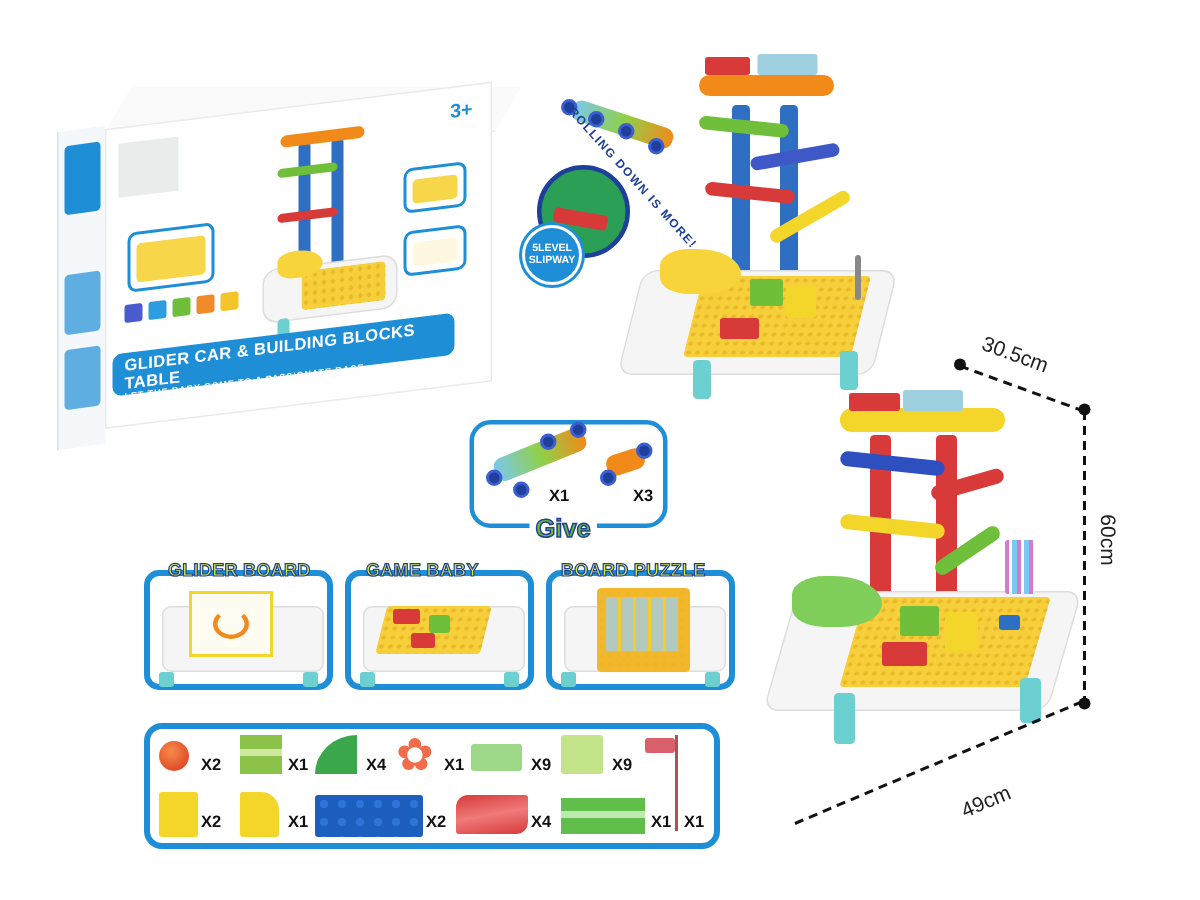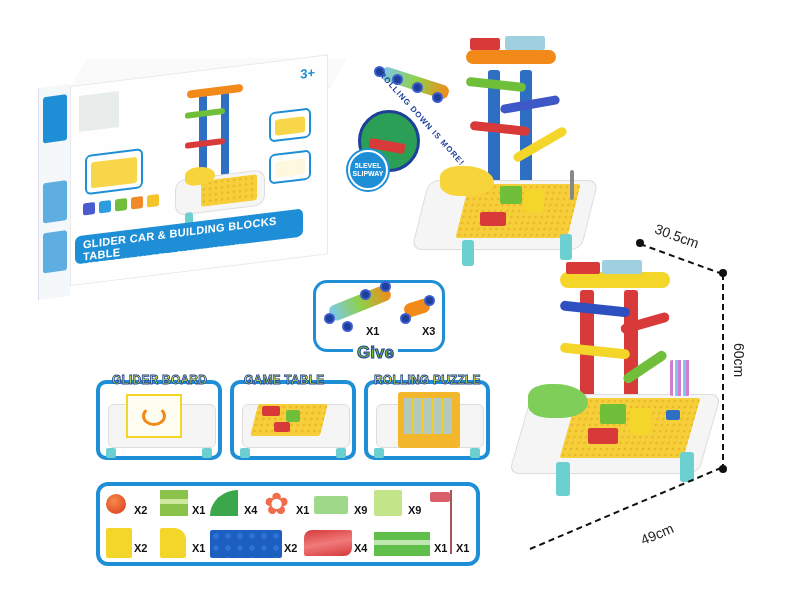--- a/index.html
+++ b/index.html
@@ -194,33 +194,33 @@
   <div class="mini-table"></div>
   <div class="table-plate" style="left:20px;top:20px;width:70px;height:32px;transform:skewX(-14deg);"></div>
   <div class="brick" style="left:28px;top:22px;width:18px;height:10px;background:#d83a3a"></div>
   <div class="brick" style="left:52px;top:26px;width:14px;height:12px;background:#6fbf3a"></div>
   <div class="brick" style="left:40px;top:38px;width:16px;height:10px;background:#d83a3a"></div>
   <div class="mini-legs">
       <span style="left:6px"></span>
       <span style="right:6px"></span>
     </div>
 </div>
-<div class="mode-title" style="left:244px;">GAME TABLE</div>
+<div class="mode-title" style="left:244px;">GAME BABY</div>
 
 <div class="mode-panel" style="left:364px;">
   <div class="mini-table"></div>
   <div class="table-plate" style="left:30px;top:8px;width:62px;height:56px;background-color:#f4b62a;">
     <div style="position:absolute;left:6px;top:6px;width:48px;height:36px;background:repeating-linear-gradient(90deg,#9ed0f0 0 8px,#f4d52a 8px 10px),#9ed0f0;opacity:.75"></div>
   </div>
   <div class="mini-legs">
       <span style="left:6px"></span>
       <span style="right:6px"></span>
     </div>
 </div>
-<div class="mode-title" style="left:374px;">ROLLING PUZZLE</div>
+<div class="mode-title" style="left:374px;">BOARD PUZZLE</div>
 
 <div class="parts-panel">
 
   <div class="part" style="left:6px;top:8px;width:20px;height:20px;border-radius:50%;background:radial-gradient(circle at 40% 35%,#f78a4a,#d8361a);"></div>
   <span class="qty" style="left:34px;top:18px;">X2</span>
   <div class="part" style="left:60px;top:4px;width:28px;height:26px;background:linear-gradient(#8bc34a 0 35%,#cfe8a0 35% 55%,#8bc34a 55%);"></div>
   <span class="qty" style="left:92px;top:18px;">X1</span>
   <div class="part" style="left:110px;top:4px;width:28px;height:26px;background:#3aa84a;border-radius:100% 0 0 0;"></div>
   <span class="qty" style="left:144px;top:18px;">X4</span>
   <div class="part" style="left:164px;top:4px;width:30px;height:28px;color:#f26b4a;font-size:30px;line-height:28px;">✿</div>

